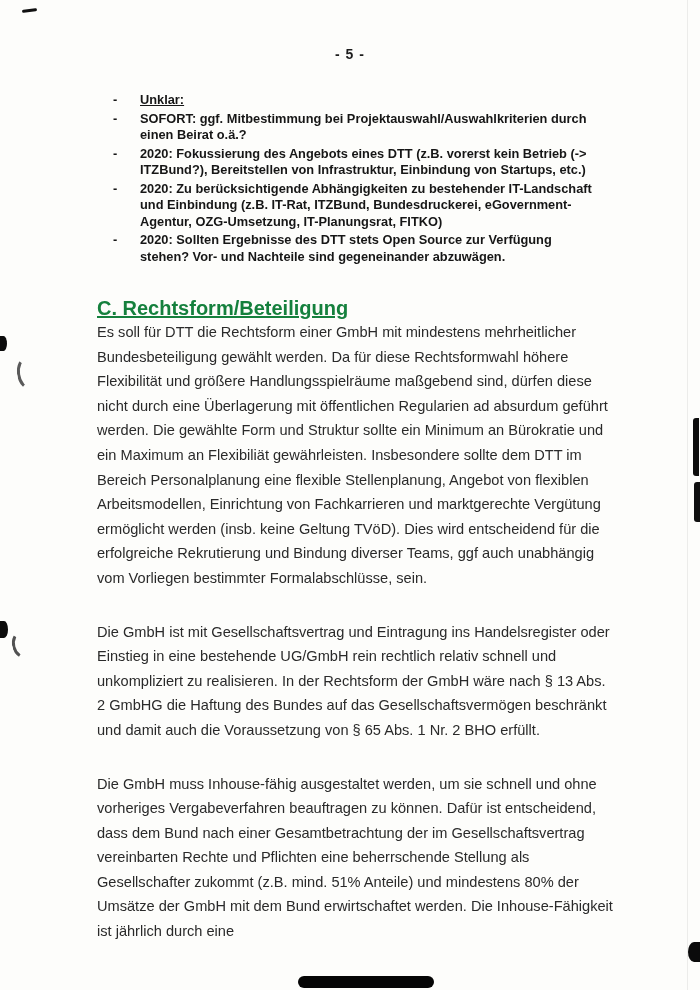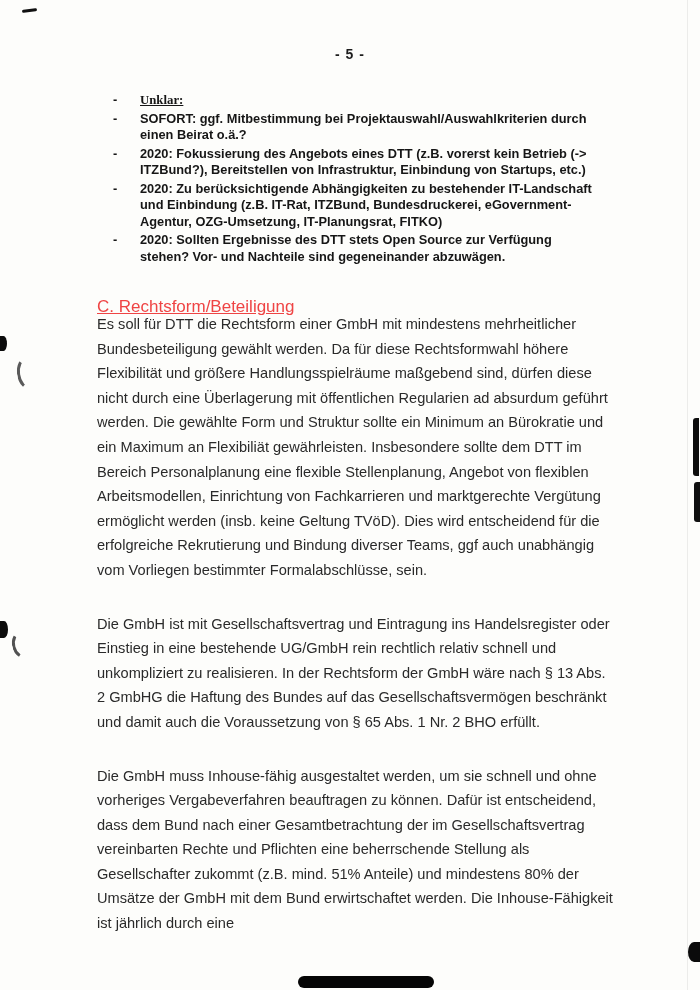--- a/index.html
+++ b/index.html
@@ -26,29 +26,29 @@
     position:absolute;left:113px;top:92px;width:486px;
   }
   .bullet{
     display:flex;
     font-size:12.8px;line-height:16.5px;font-weight:bold;
     color:#161616;
     margin-bottom:2px;
   }
   .bullet .marker{flex:none;width:27px;}
   .bullet .btext{flex:1;}
-  .u{text-decoration:underline;font-family:Liberation Serif, serif;}
+  .u{text-decoration:underline;}
   .section-heading{
     position:absolute;left:97px;top:297px;
-    font-size:17px;font-weight:normal;
+    font-size:20px;font-weight:bold;
     text-decoration:underline;
-    color:#ef4444;
+    color:#15803d;
   }
   .content{
-    position:absolute;left:97px;top:312px;width:518px;
+    position:absolute;left:97px;top:320px;width:518px;
   }
   .para{
     margin:0 0 29px 0;
     font-size:14.6px;line-height:24.6px;
     color:#2a2a2a;
   }
   
   .artifact{position:absolute;}
   .dash-top-left{
     left:22px;top:9px;width:15px;height:3px;

